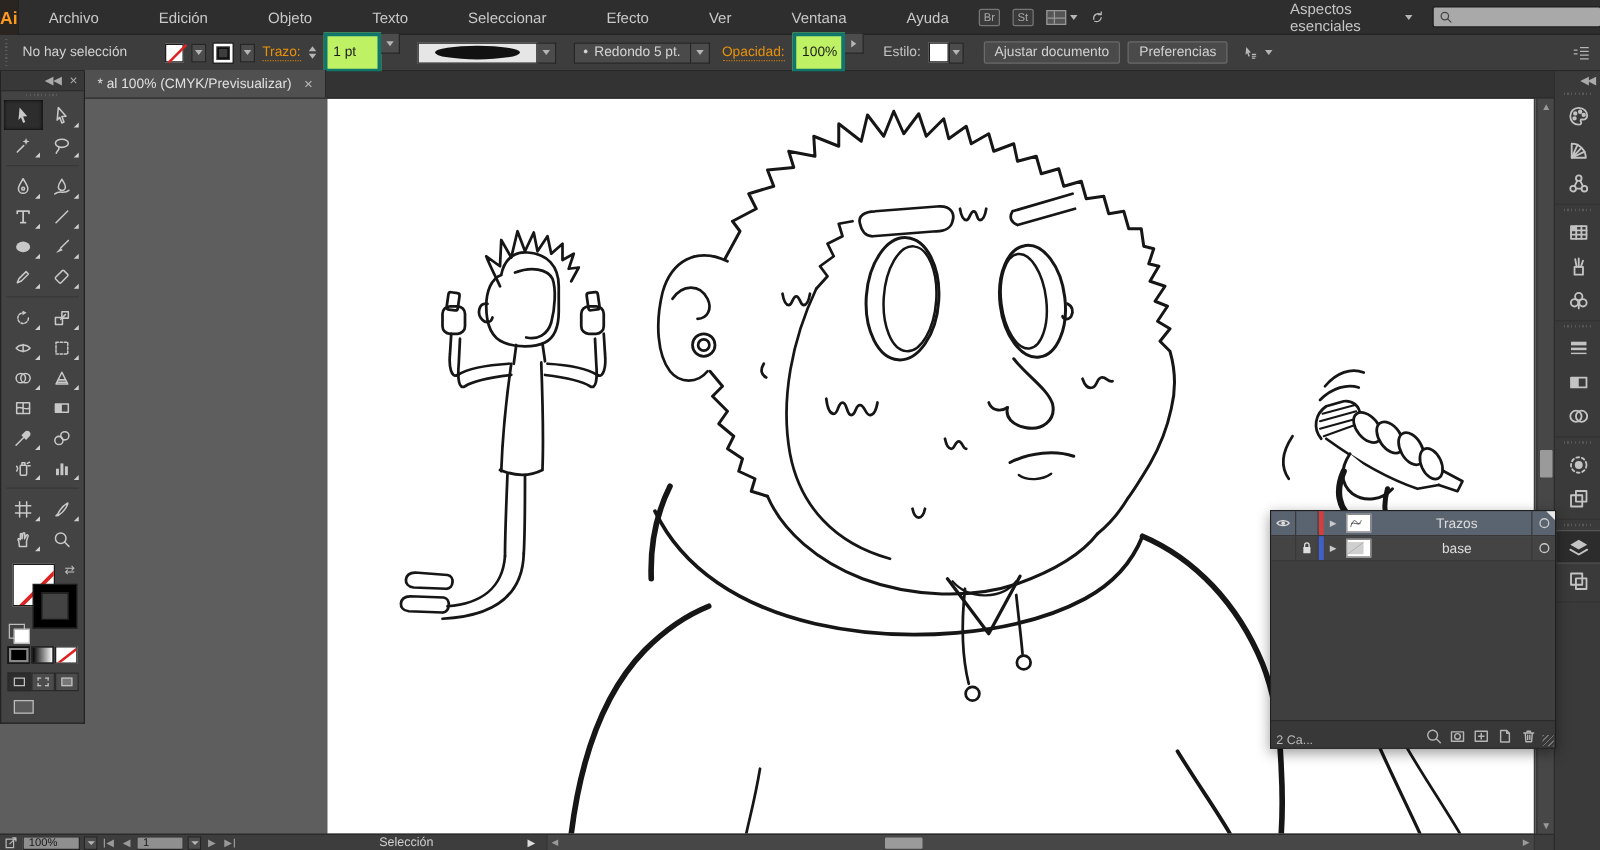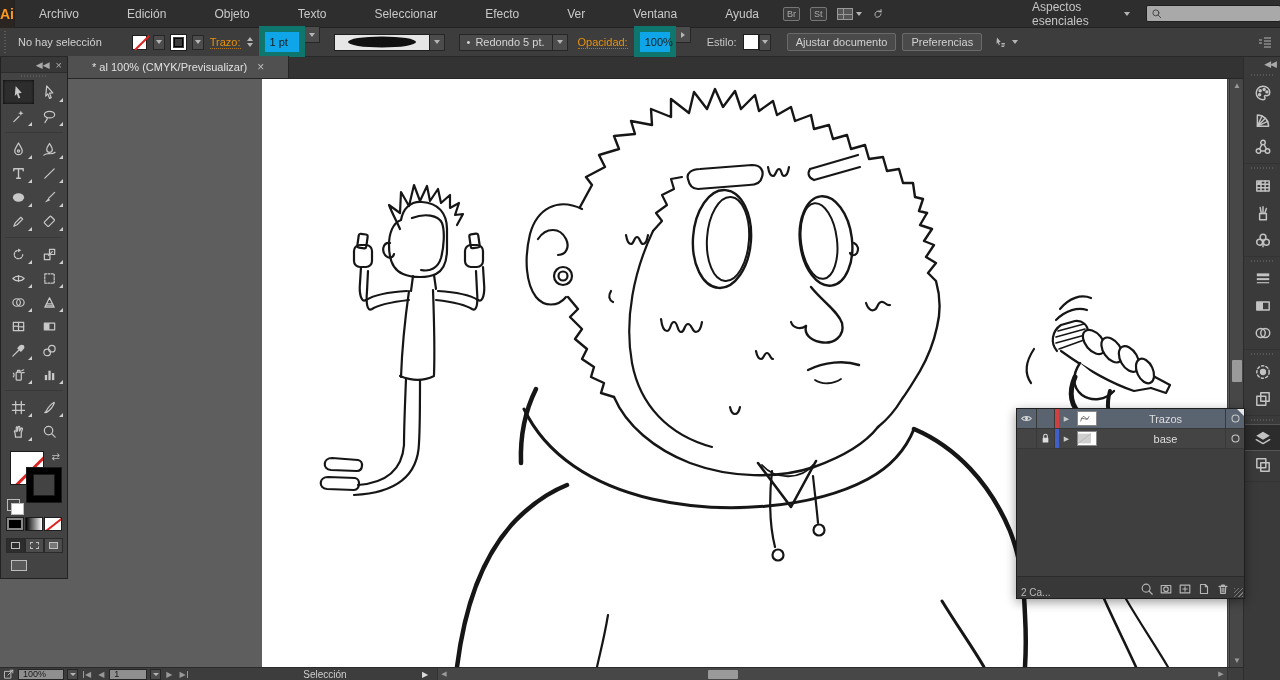--- a/index.html
+++ b/index.html
@@ -38,33 +38,33 @@
   .cb-status{color:#d2d2d2;margin-right:24px;white-space:nowrap;}
   .swatch-sm{width:15px;height:15px;border:1px solid #1d1d1d;background:#fff;position:relative;}
   .swatch-none:after{content:"";position:absolute;left:-1px;top:6px;width:20px;height:2px;background:#d22;transform:rotate(-45deg);}
   .swatch-stroke{background:#3d3d3d;outline:1px solid #000;outline-offset:-4px;border:2px solid #fff;box-shadow:0 0 0 1px #1d1d1d;}
   .dd{width:12px;height:15px;background:#4c4c4c;border:1px solid #262626;display:flex;align-items:center;justify-content:center;}
   .lbl-orange{color:#e8920c;border-bottom:1px dotted #b9770e;line-height:12px;}
   .stepper{display:flex;flex-direction:column;justify-content:center;gap:2px;}
   .stepper span{width:0;height:0;border-left:3.5px solid transparent;border-right:3.5px solid transparent;}
   .step-up{border-bottom:4px solid #b5b5b5;}
   .step-dn{border-top:4px solid #b5b5b5;}
-  .field{background:#0ea5e9;color:#1b1b1b;border:6px solid #0f766e;height:32px;display:flex;align-items:center;padding:0 5px;font-size:11px;}
+  .field{background:#bef264;color:#1b1b1b;border:3px solid #0f766e;height:32px;display:flex;align-items:center;padding:0 5px;font-size:11px;}
   .dd-big{width:15px;height:17px;background:#4c4c4c;border:1px solid #262626;border-left:none;display:flex;align-items:center;justify-content:center;}
   .profile{width:96px;height:17px;background:#e6e6e6;border:1px solid #1f1f1f;display:flex;align-items:center;justify-content:center;}
   .profile svg{width:88px;height:12px;}
   .brushdef{height:17px;background:#4a4a4a;border:1px solid #262626;display:flex;align-items:center;gap:5px;padding:0 7px;color:#d5d5d5;}
   .btn{height:18px;background:#4a4a4a;border:1px solid #6a6a6a;border-radius:2px;color:#d2d2d2;
     display:flex;align-items:center;padding:0 8px;font-size:11px;}
   .cb-right{margin-left:auto;display:flex;align-items:center;padding-right:8px;color:#b5b5b5;}
   .style-swatch{width:16px;height:16px;background:#fff;border:1px solid #1d1d1d;}
 
   
   .tabbar{position:absolute;left:0;top:57px;right:37px;height:22px;background:#333;border-bottom:1px solid #262626;display:flex;align-items:flex-end;font-size:11px;}
-  .doc-tab{margin-left:68px;height:22px;background:#505050;color:#e0e0e0;display:flex;align-items:center;gap:10px;padding:0 24px;border-right:1px solid #262626;}
+  .doc-tab{margin-left:68px;height:22px;background:#505050;color:#e0e0e0;display:flex;align-items:center;gap:10px;padding:0 10px;border-right:1px solid #262626;}
   .doc-tab .x{color:#bbb;font-size:12px;}
   .canvas{position:absolute;left:0;top:79px;right:37px;bottom:13px;background:#5e5e5e;overflow:hidden;}
   .artboard{position:absolute;left:262px;top:0;width:965px;bottom:0;background:#fff;box-shadow:1px 0 0 #3c3c3c;}
   .artboard svg{width:100%;height:100%;display:block;}
   .vscroll{position:absolute;right:0;top:0;bottom:0;width:14px;background:#474747;border-left:1px solid #333;}
   .vscroll .arr{position:absolute;left:0;width:14px;height:13px;display:flex;align-items:center;justify-content:center;color:#9a9a9a;font-size:8px;}
   .vscroll .thumb{position:absolute;left:2px;width:10px;top:281px;height:22px;background:#9a9a9a;border-radius:1px;}
 
   
   .tools{position:absolute;left:0;top:57px;width:68px;background:#434343;border:1px solid #222;border-top:none;z-index:5;}

